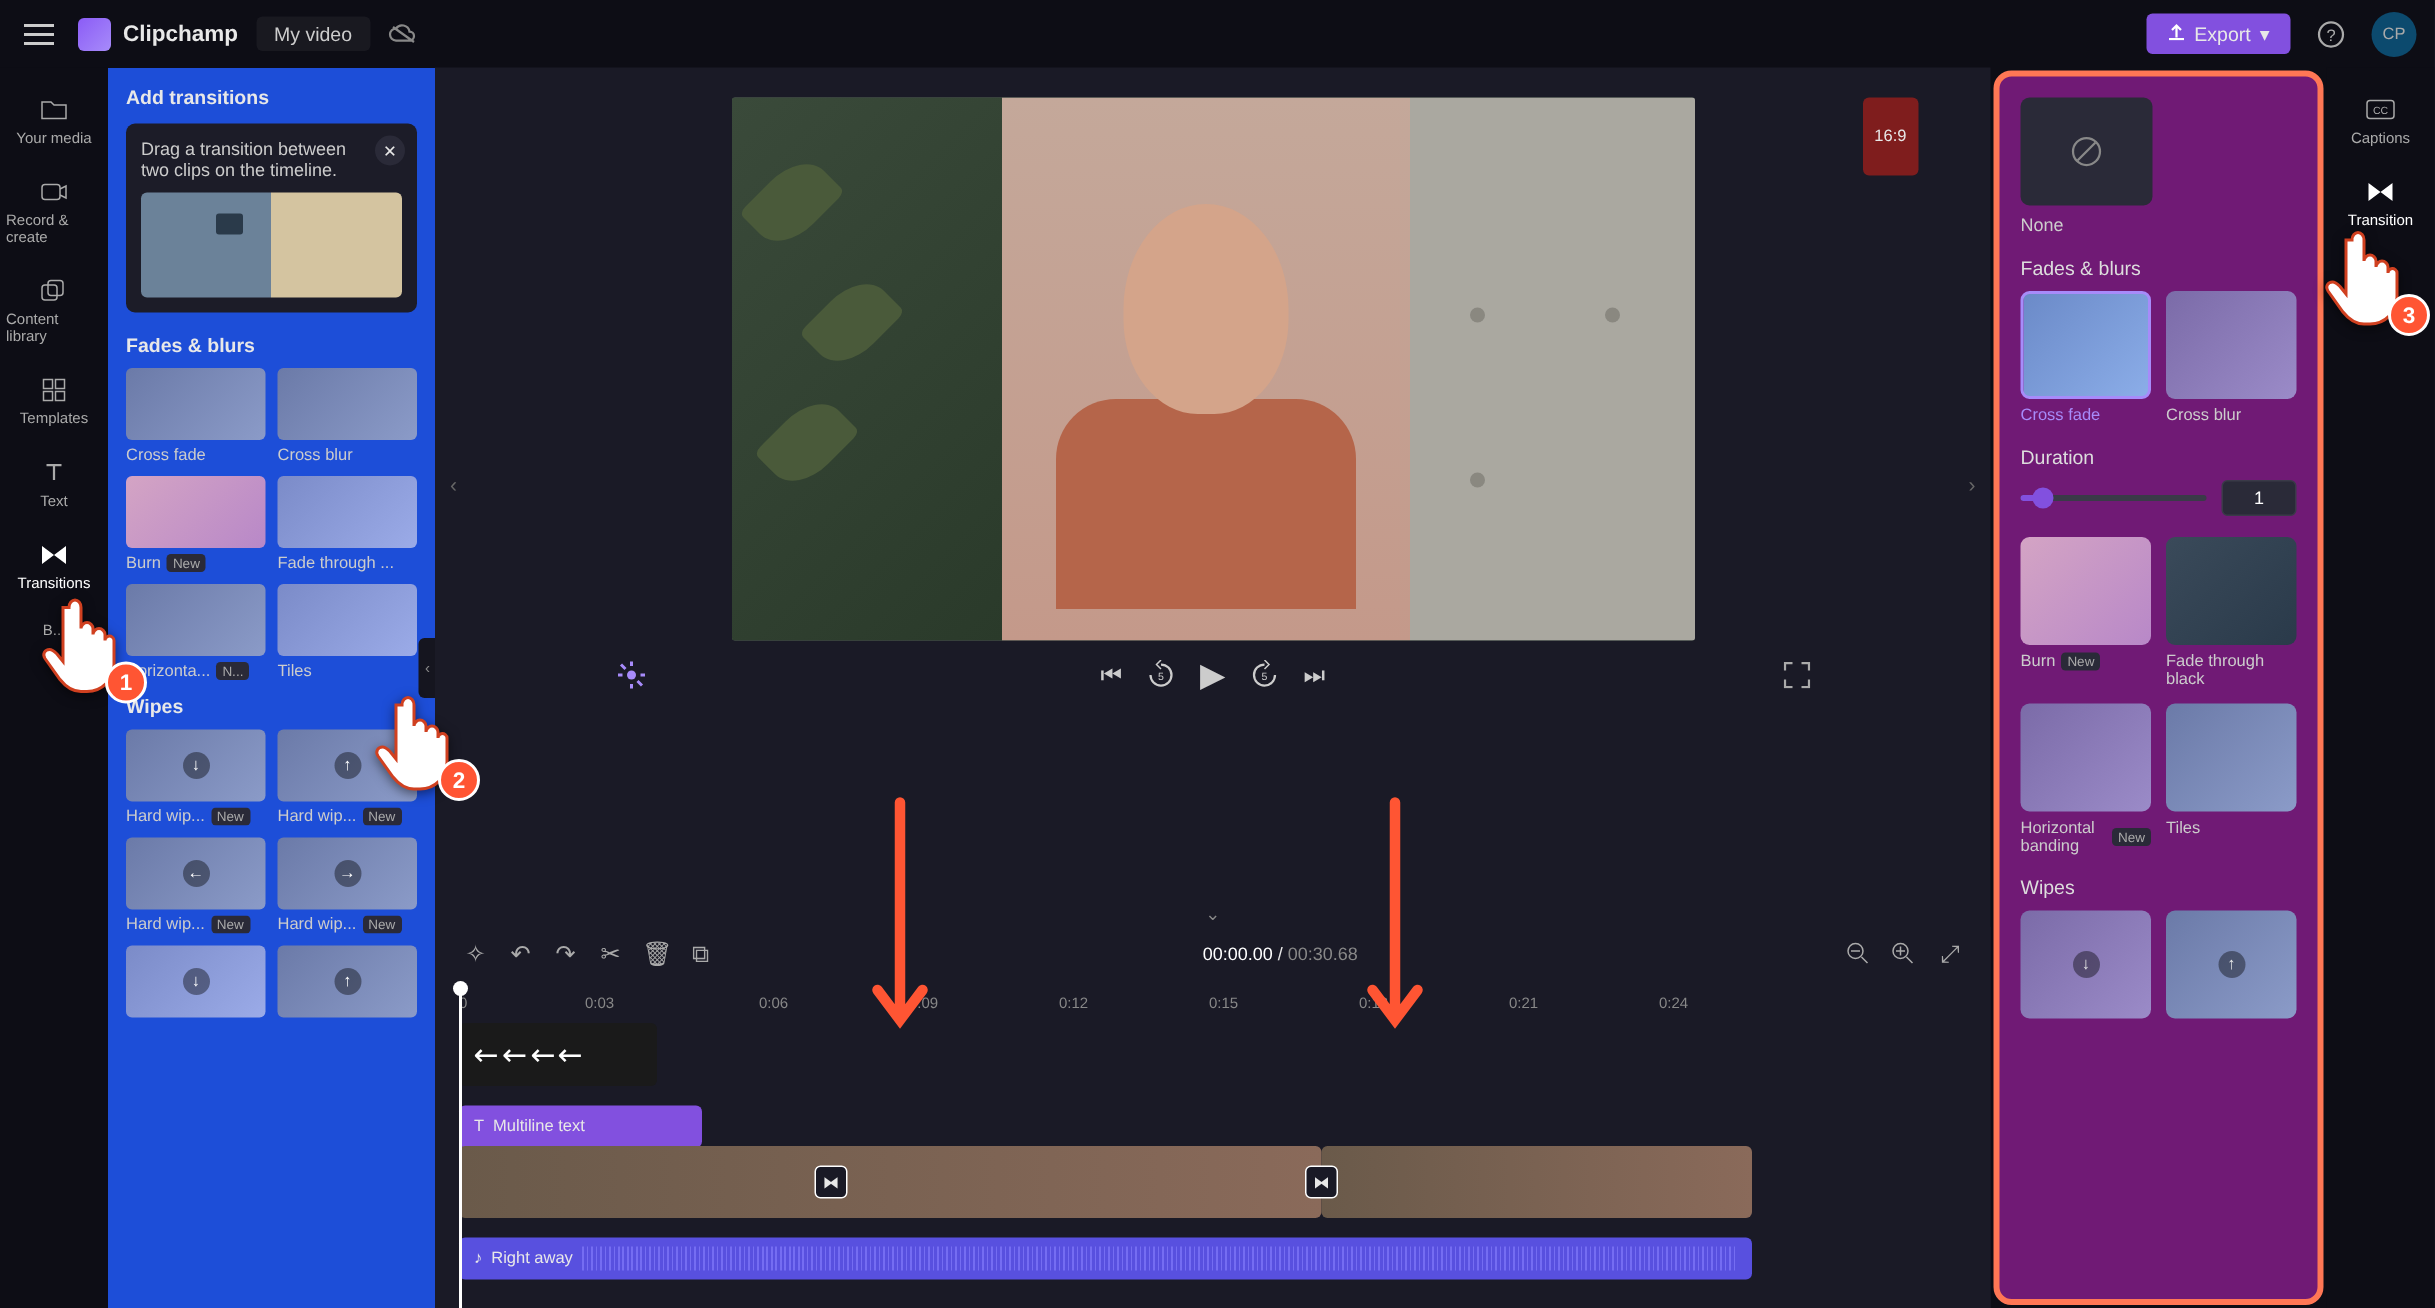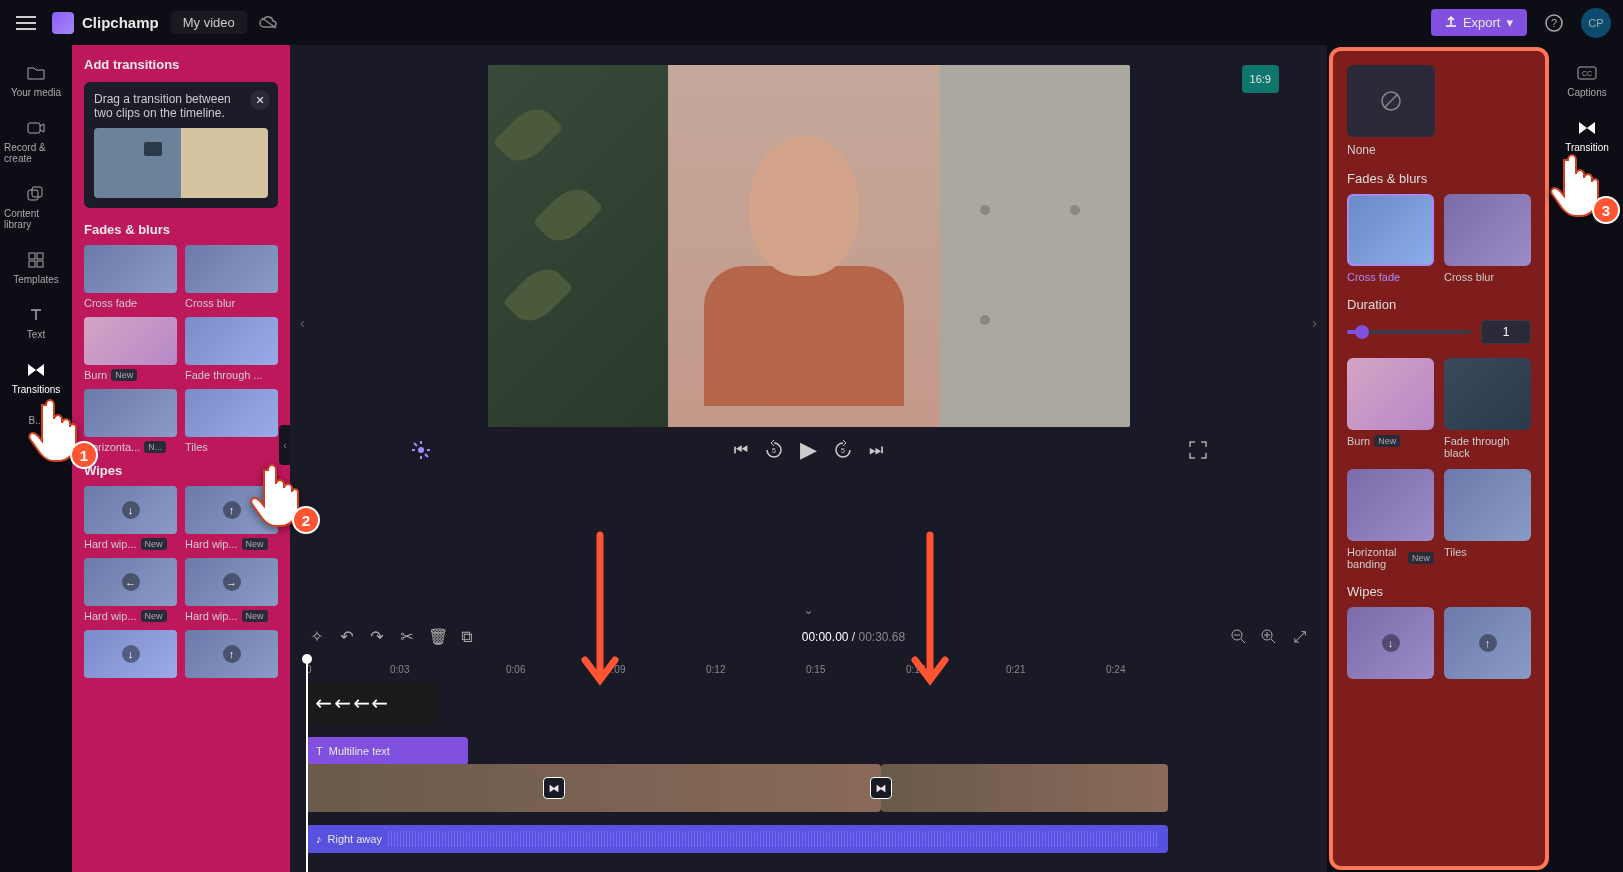--- a/index.html
+++ b/index.html
@@ -13,40 +13,40 @@
 .cloud-ic{color:#888}
 .spacer{flex:1}
 .export-btn{background:#8250df;padding:6px 14px;border-radius:4px;display:flex;align-items:flex-start;gap:6px;font-size:13px;cursor:pointer}
 .help-ic,.user-av{width:30px;height:30px;display:flex;align-items:center;justify-content:center;color:#aaa;cursor:pointer}
 .user-av{background:#0c4a6e;border-radius:50%;font-size:11px}
 .main{display:flex;height:calc(100% - 45px)}
 .nav-rail{width:72px;background:#0d0d15;padding:10px 0;display:flex;flex-direction:column;gap:4px}
 .nav-item{display:flex;flex-direction:column;align-items:center;padding:8px 4px;font-size:10px;color:#aaa;cursor:pointer;gap:4px}
 .nav-item.active{color:#fff}
 .nav-ic{width:20px;height:20px;display:flex;align-items:center;justify-content:center}
-.left-panel{width:218px;background:#be185d;padding:12px;overflow-y:auto;position:relative}
+.left-panel{width:218px;background:#1d4ed8;padding:12px;overflow-y:auto;position:relative}
 .panel-title{font-size:13px;font-weight:600;margin-bottom:10px}
 .tip-box{background:#1c1c28;border-radius:6px;padding:10px;position:relative;margin-bottom:14px}
 .tip-txt{font-size:12px;color:#ccc;padding-right:20px}
 .tip-close{position:absolute;top:8px;right:8px;width:20px;height:20px;background:#2a2a38;border-radius:50%;display:flex;align-items:center;justify-content:center;font-size:11px;cursor:pointer}
 .tip-img{width:100%;height:70px;margin-top:8px;background:linear-gradient(90deg,#6b8299 50%,#d4c4a0 50%);border-radius:4px;position:relative}
 .tip-overlay{position:absolute;top:14px;left:50px;width:18px;height:14px;background:#2a3a4a;border-radius:2px}
 .sec-title{font-size:13px;font-weight:600;margin:10px 0 8px}
 .trans-grid{display:grid;grid-template-columns:1fr 1fr;gap:8px}
 .trans-item{cursor:pointer}
 .trans-thumb{width:100%;height:48px;background:linear-gradient(135deg,#6b7aa8,#8b9bc8);border-radius:4px;display:flex;align-items:center;justify-content:center;color:#fff}
 .trans-thumb.pink{background:linear-gradient(135deg,#d4a4c4,#b888c8)}
 .trans-thumb.blue{background:linear-gradient(135deg,#7b8bc8,#9babe8)}
 .trans-label{font-size:11px;color:#ccc;margin-top:4px;display:flex;align-items:center;gap:4px;white-space:nowrap;overflow:hidden}
 .new-badge{background:#2a2a38;font-size:9px;padding:1px 4px;border-radius:3px;color:#aaa}
 .arrow-ic{width:18px;height:18px;background:rgba(0,0,0,.4);border-radius:50%;display:flex;align-items:center;justify-content:center;font-size:11px}
 .collapse-btn{position:absolute;right:-1px;top:380px;width:12px;height:40px;background:#15151f;display:flex;align-items:center;justify-content:center;cursor:pointer;border-radius:4px 0 0 4px;z-index:5;font-size:10px;color:#888}
 .center-area{flex:1;display:flex;flex-direction:column;background:#1a1a26;position:relative}
 .preview-wrap{flex:1;display:flex;flex-direction:column;padding:20px 100px 8px;position:relative}
-.aspect-badge{position:absolute;top:20px;right:48px;background:#0f766e;padding:8px 8px;border-radius:4px;font-size:11px;cursor:pointer}
+.aspect-badge{position:absolute;top:20px;right:48px;background:#7f1d1d;padding:20px 8px;border-radius:4px;font-size:11px;cursor:pointer}
 .video-preview{width:642px;height:362px;background:#5a6a5a;margin:0 auto;border-radius:2px;display:flex;overflow:hidden;position:relative}
 .vp-left{width:180px;background:linear-gradient(135deg,#3a4a3a,#2a3a2a);position:relative}
 .vp-leaf{position:absolute;width:40px;height:60px;background:#4a5a3a;border-radius:50% 10%;transform:rotate(45deg)}
 .vp-center{flex:1;background:linear-gradient(180deg,#c4a89a 0%,#c4998a 100%);display:flex;align-items:center;justify-content:center;position:relative}
 .vp-person{width:220px;height:280px;position:relative;margin-top:60px}
 .vp-head{width:110px;height:140px;background:#d4a48a;border-radius:50% 50% 45% 45%;margin:0 auto;position:relative}
 .vp-hair{position:absolute;top:-20px;left:-25px;right:-25px;height:180px;background:#2a1a1a;border-radius:70px 70px 30px 30px;z-index:-1}
 .vp-body{width:200px;height:140px;background:#b5654a;border-radius:40px 40px 0 0;margin:-10px auto 0}
 .vp-right{width:190px;background:#aaa8a0;position:relative}
 .vp-dot{position:absolute;width:10px;height:10px;background:#8a8880;border-radius:50%}
@@ -76,21 +76,21 @@
 .arrow-shape{color:#fff;font-size:20px;transform:rotate(45deg)}
 .clip-text{left:0;width:162px;background:#8250df;gap:6px;height:28px;margin-top:7px}
 .clip-video{left:0;width:862px;background:linear-gradient(90deg,#6a5a4a,#8a6a5a);display:flex;gap:2px;padding:2px;height:48px}
 .vframe{flex:1;background:linear-gradient(135deg,#7a6a5a,#5a4a3a);border-radius:2px}
 .trans-marker{position:absolute;width:22px;height:22px;background:#1a1a26;border:1px solid #fff;border-radius:4px;display:flex;align-items:center;justify-content:center;z-index:5;top:13px;font-size:11px}
 .tm1{left:237px}
 .tm2{left:564px}
 .clip-video2{left:575px;width:287px}
 .clip-audio{left:0;width:862px;background:#5850df;gap:6px;height:28px;margin-top:7px}
 .audio-wave{flex:1;height:16px;background:repeating-linear-gradient(90deg,#8880ff 0,#8880ff 1px,transparent 1px,transparent 3px);opacity:.6}
-.right-panel{width:220px;background:#7f1d1d;padding:14px;overflow-y:auto;border:4px solid #ff7755;border-radius:12px;margin:2px}
+.right-panel{width:220px;background:#701a75;padding:14px;overflow-y:auto;border:4px solid #ff7755;border-radius:12px;margin:2px}
 .none-thumb{width:88px;height:72px;background:#2a2a38;border-radius:6px;display:flex;align-items:center;justify-content:center;cursor:pointer;color:#888;font-size:20px}
 .none-lbl{font-size:12px;margin-top:6px;color:#ccc}
 .rp-sec{font-size:13px;margin:14px 0 8px;color:#ddd}
 .rp-grid{display:grid;grid-template-columns:1fr 1fr;gap:10px}
 .rp-item{cursor:pointer}
 .rp-thumb{width:100%;height:72px;border-radius:6px;background:linear-gradient(135deg,#6b7aa8,#8b9bc8)}
 .rp-thumb.sel{border:2px solid #a78bfa;background:linear-gradient(135deg,#6b8ac8,#8bade8)}
 .rp-thumb.purple{background:linear-gradient(135deg,#7b6ba8,#9b8bc8)}
 .rp-thumb.pink{background:linear-gradient(135deg,#d4a4c4,#b888c8)}
 .rp-thumb.dark{background:linear-gradient(135deg,#3a4a5a,#2a3a4a)}

